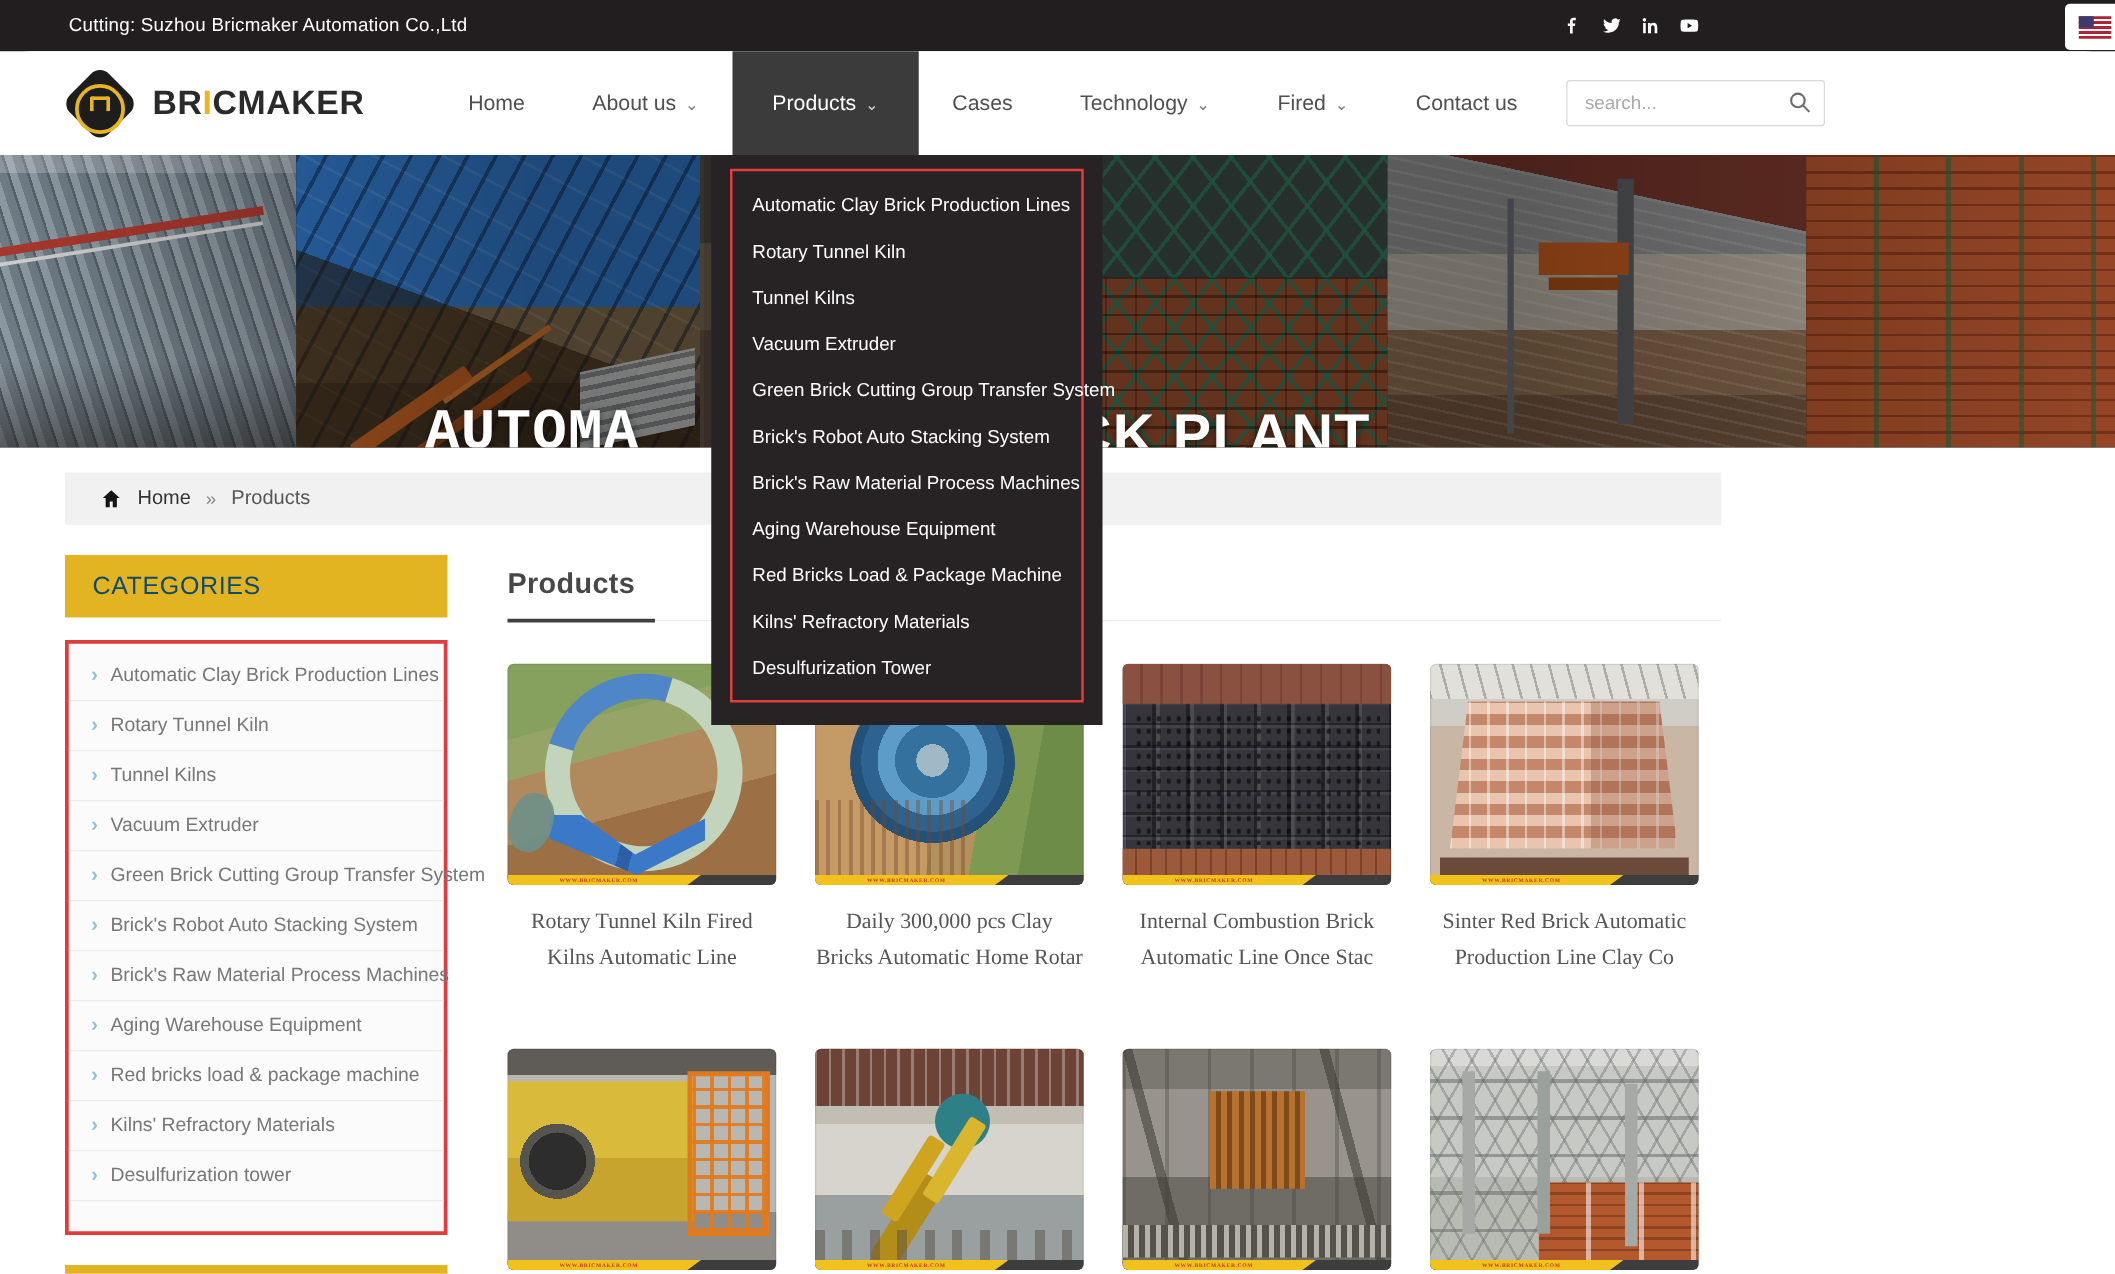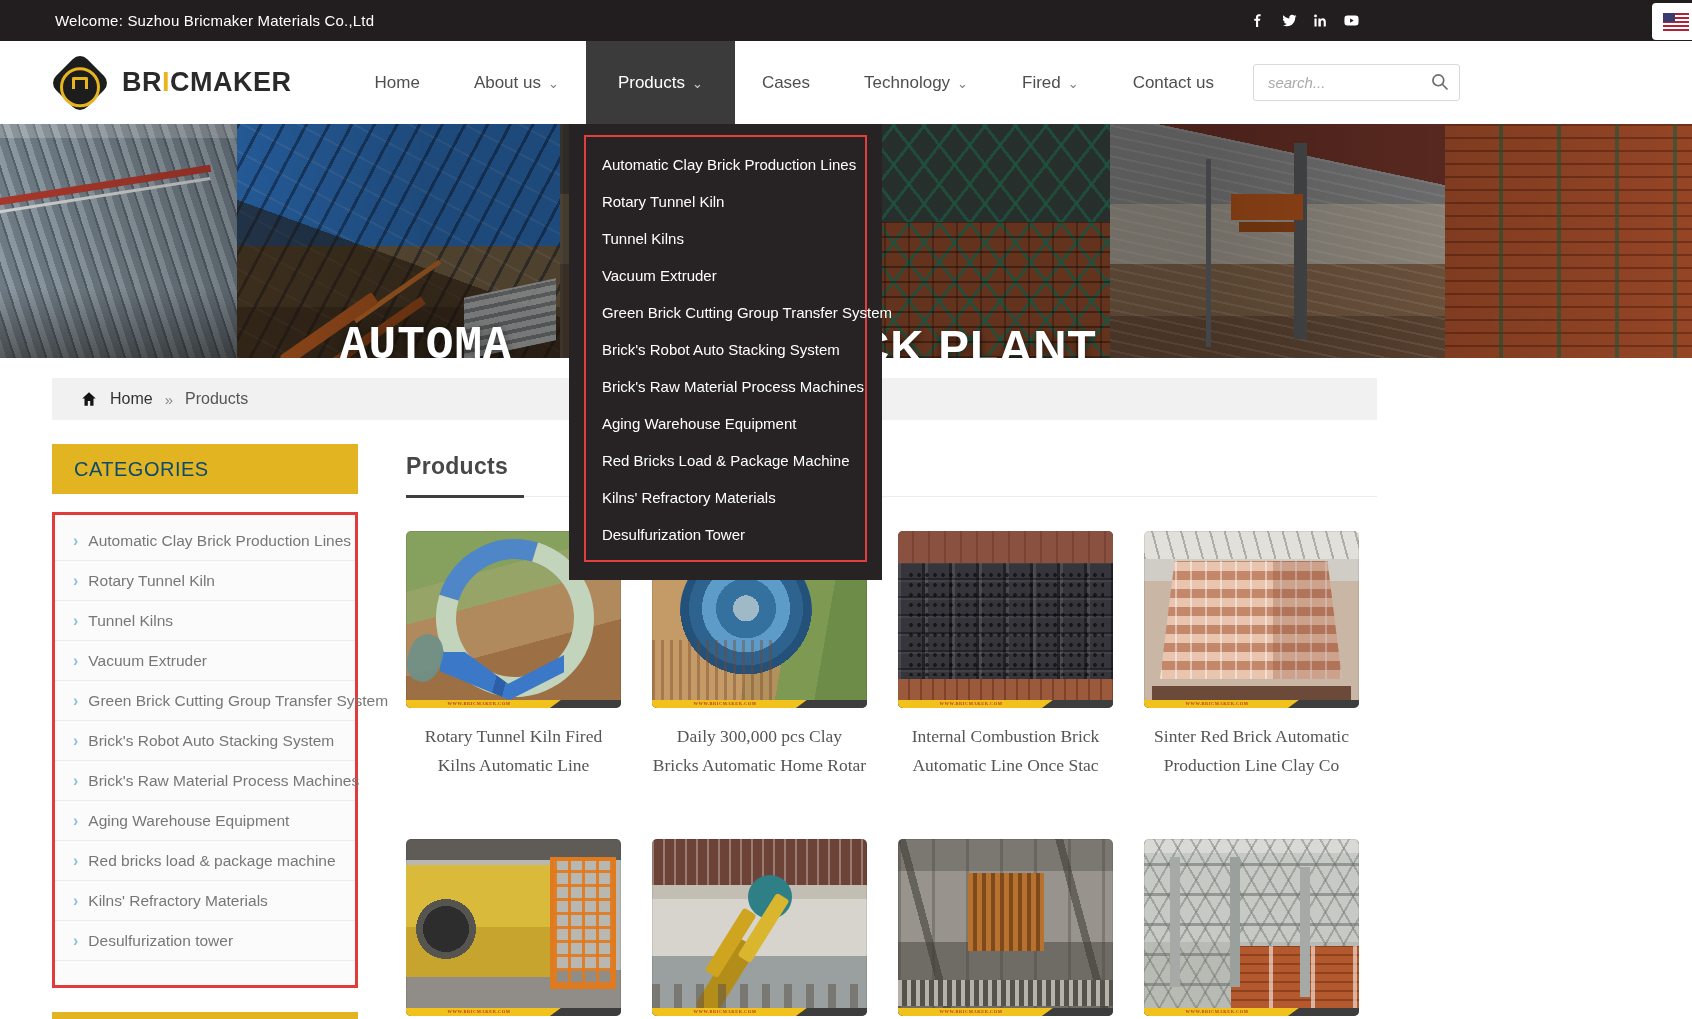--- a/index.html
+++ b/index.html
@@ -30,21 +30,21 @@
   .logo-sym { position:relative; width:16px; height:12px; border:3px solid #e8b51f; border-bottom:none;
     border-radius:2px 2px 0 0; z-index:2; }
   .logo-text { font-size:27px; font-weight:800; color:#2a2a2a; letter-spacing:.5px; }
   .logo-text .accent { color:#e8b51f; }
   .nav { display:flex; align-items:stretch; height:100%; margin-left:56px; list-style:none; }
   .nav li { display:flex; align-items:center; padding:0 27px; font-size:17px; color:#4f4f4f; cursor:pointer; gap:7px; }
   .nav li.active { background:#3b3b3b; color:#fff; position:relative; padding:0 32px; }
   .chev { font-size:13px; color:inherit; opacity:.75; line-height:1; transform:translateY(1px); }
   .searchbox { position:relative; margin-left:12px; width:207px; height:37px; }
   .searchbox input { width:100%; height:100%; border:1px solid #d9d9d9; border-radius:3px;
-    padding:0 38px 0 14px; font-size:15px; color:#7f1d1d; outline:none; background:#fff;font-style:italic; }
+    padding:0 38px 0 14px; font-size:15px; color:#7f1d1d; outline:none; background:#fff; }
   .searchbox input::placeholder { color:#a9a9a9; }
   .search-ic { position:absolute; right:10px; top:8px; width:20px; height:20px; cursor:pointer; }
   .search-ic svg { width:100%; height:100%; stroke:#6b6b6b; fill:none; stroke-width:2; }
 
   
   .dropdown { position:absolute; top:100%; left:-17px; width:313px; background:#272324;
     padding:11px 15px 18px; z-index:60; cursor:default; }
   .dd-inner { border:2px solid #e23e3e; padding:9px 0 7px; }
   .dd-item { height:37px; display:flex; align-items:center; padding:0 16px; color:#fff;
     font-size:15px; white-space:nowrap; cursor:pointer; }
@@ -218,21 +218,21 @@
       repeating-linear-gradient(0deg,#b4582e 0 7px,#8f4220 7px 9px); }
   .i8 .d2 { left:26px; top:18px; width:10px; height:130px; background:#a6aaa6;
     box-shadow:60px 0 0 #9aa09c, 130px 10px 0 #a6aaa6; }
 </style>
 </head>
 <body>
 
 <div class="page">
 
   <div class="topbar">
-    <span class="welcome">Welcome: Suzhou Bricmaker Materials Co.,Ltd</span>
+    <span class="welcome">Cutting: Suzhou Bricmaker Automation Co.,Ltd</span>
     <div class="social">
       <span class="sicon">
           <svg viewBox="0 0 24 24">
             <path d="M15 3h-2.5C10 3 8.5 4.7 8.5 7v2.5H6v3h2.5V21h3v-8.5H14l.5-3h-3V7.2c0-.8.3-1.2 1.2-1.2H15V3z"></path>
           </svg>
         </span>
       <span class="sicon">
           <svg viewBox="0 0 24 24">
             <path d="M22 5.9c-.7.3-1.5.6-2.3.7.8-.5 1.5-1.3 1.8-2.3-.8.5-1.7.8-2.6 1A4.1 4.1 0 0 0 11.8 9C8.4 8.8 5.4 7.2 3.4 4.7c-.4.6-.6 1.3-.6 2.1 0 1.4.7 2.7 1.8 3.4-.7 0-1.3-.2-1.9-.5v.1c0 2 1.4 3.7 3.3 4-.3.1-.7.2-1.1.2l-.8-.1c.5 1.6 2 2.8 3.9 2.9A8.3 8.3 0 0 1 2 18.5 11.7 11.7 0 0 0 8.3 20c7.5 0 11.7-6.3 11.7-11.7v-.5c.8-.6 1.5-1.3 2-1.9z"></path>
           </svg>

